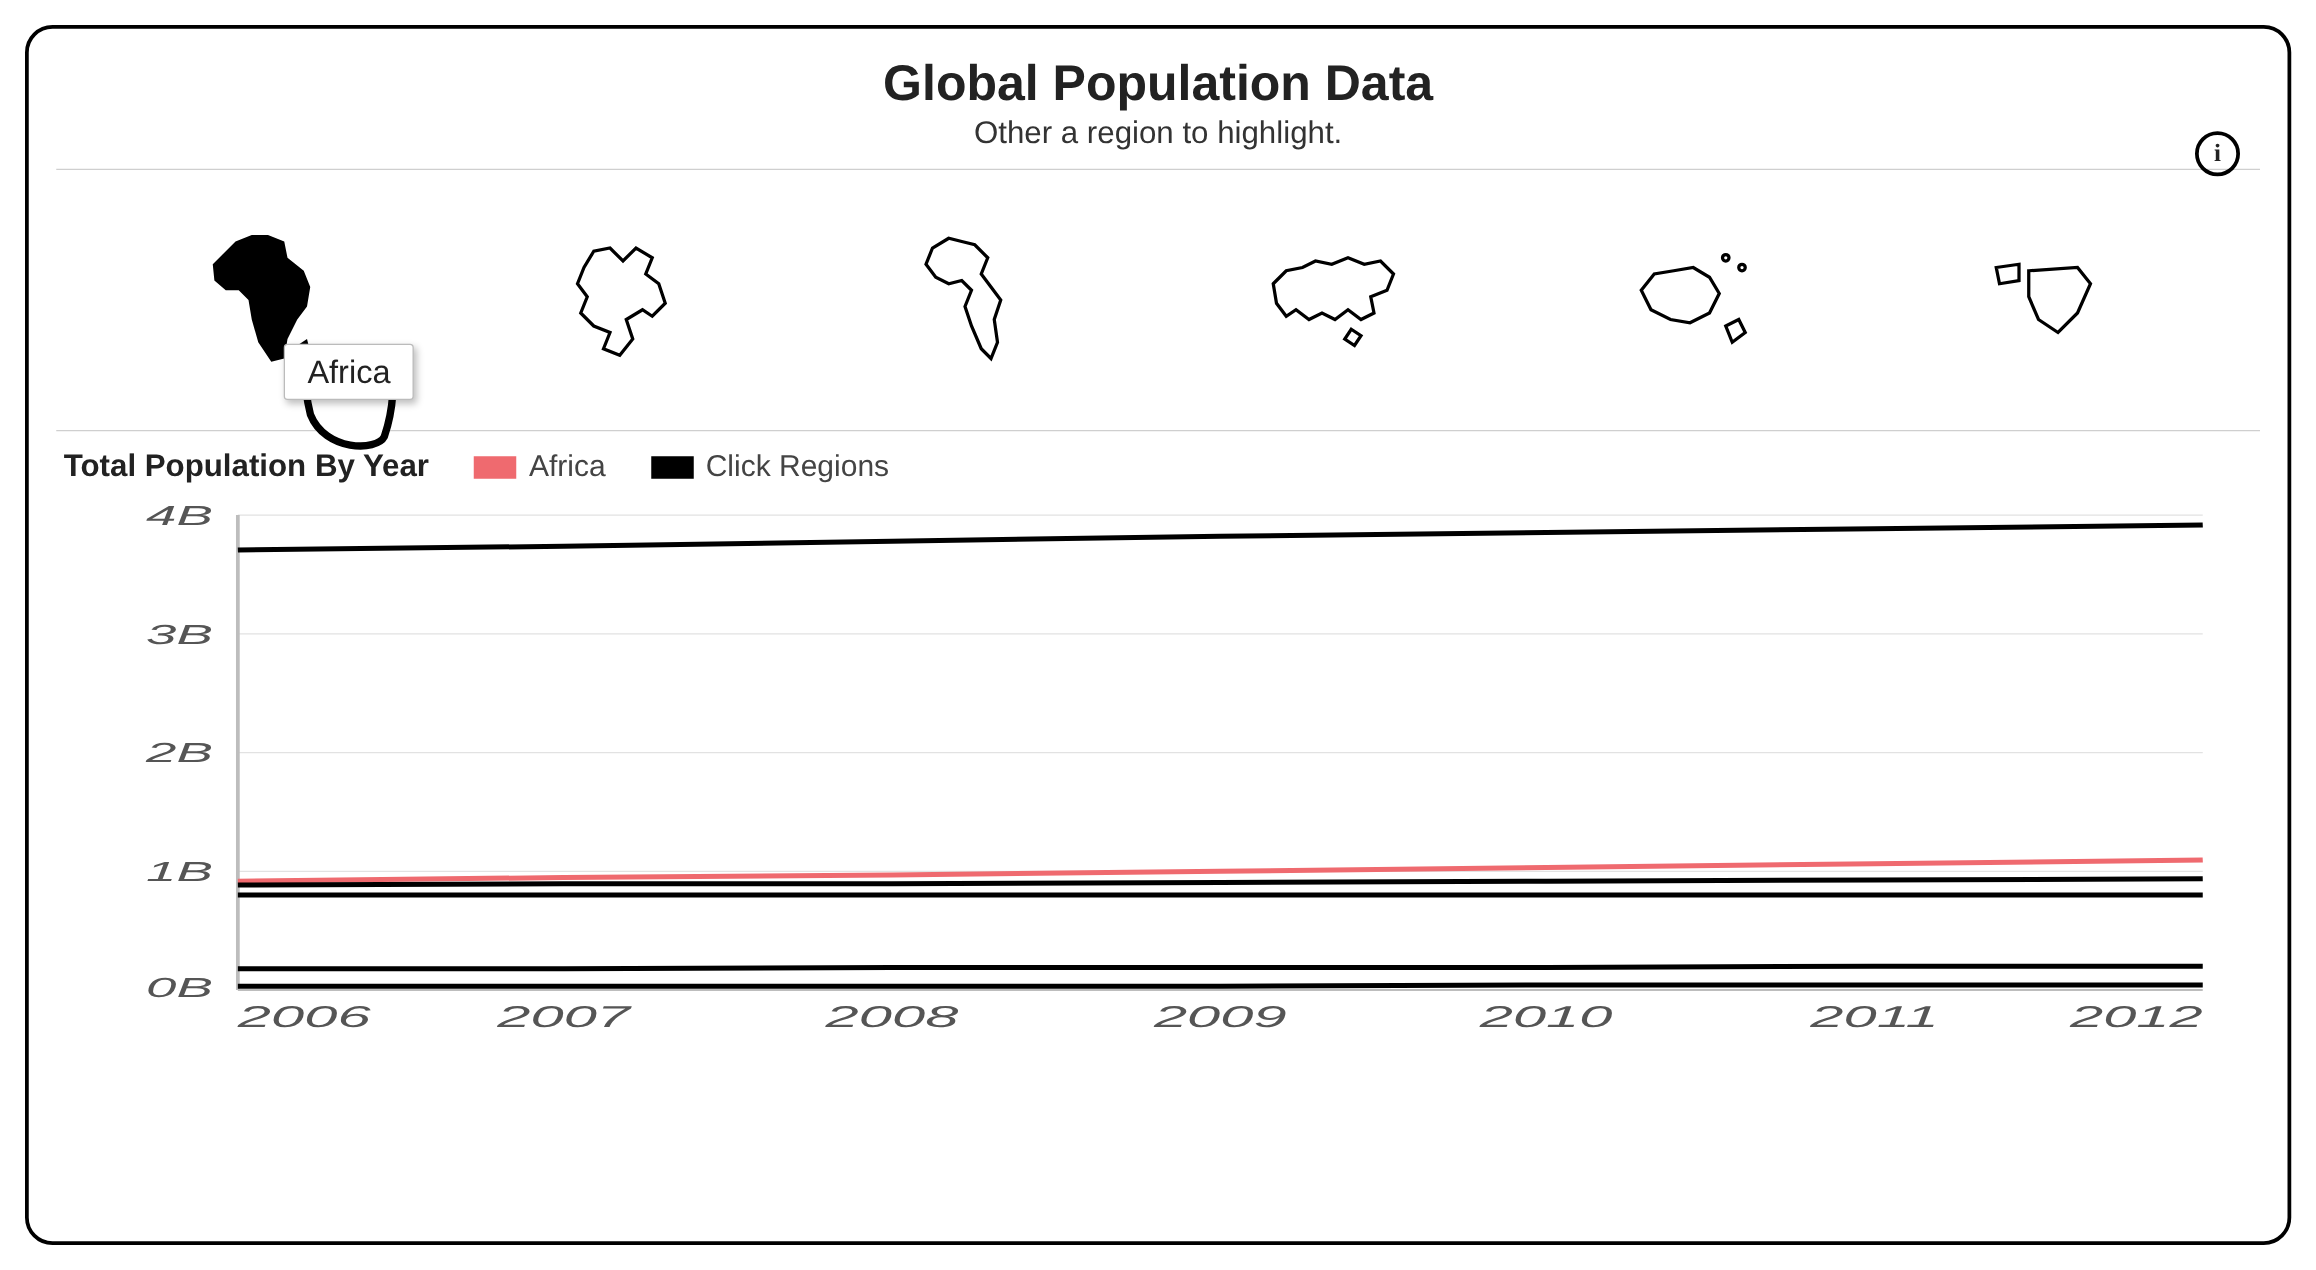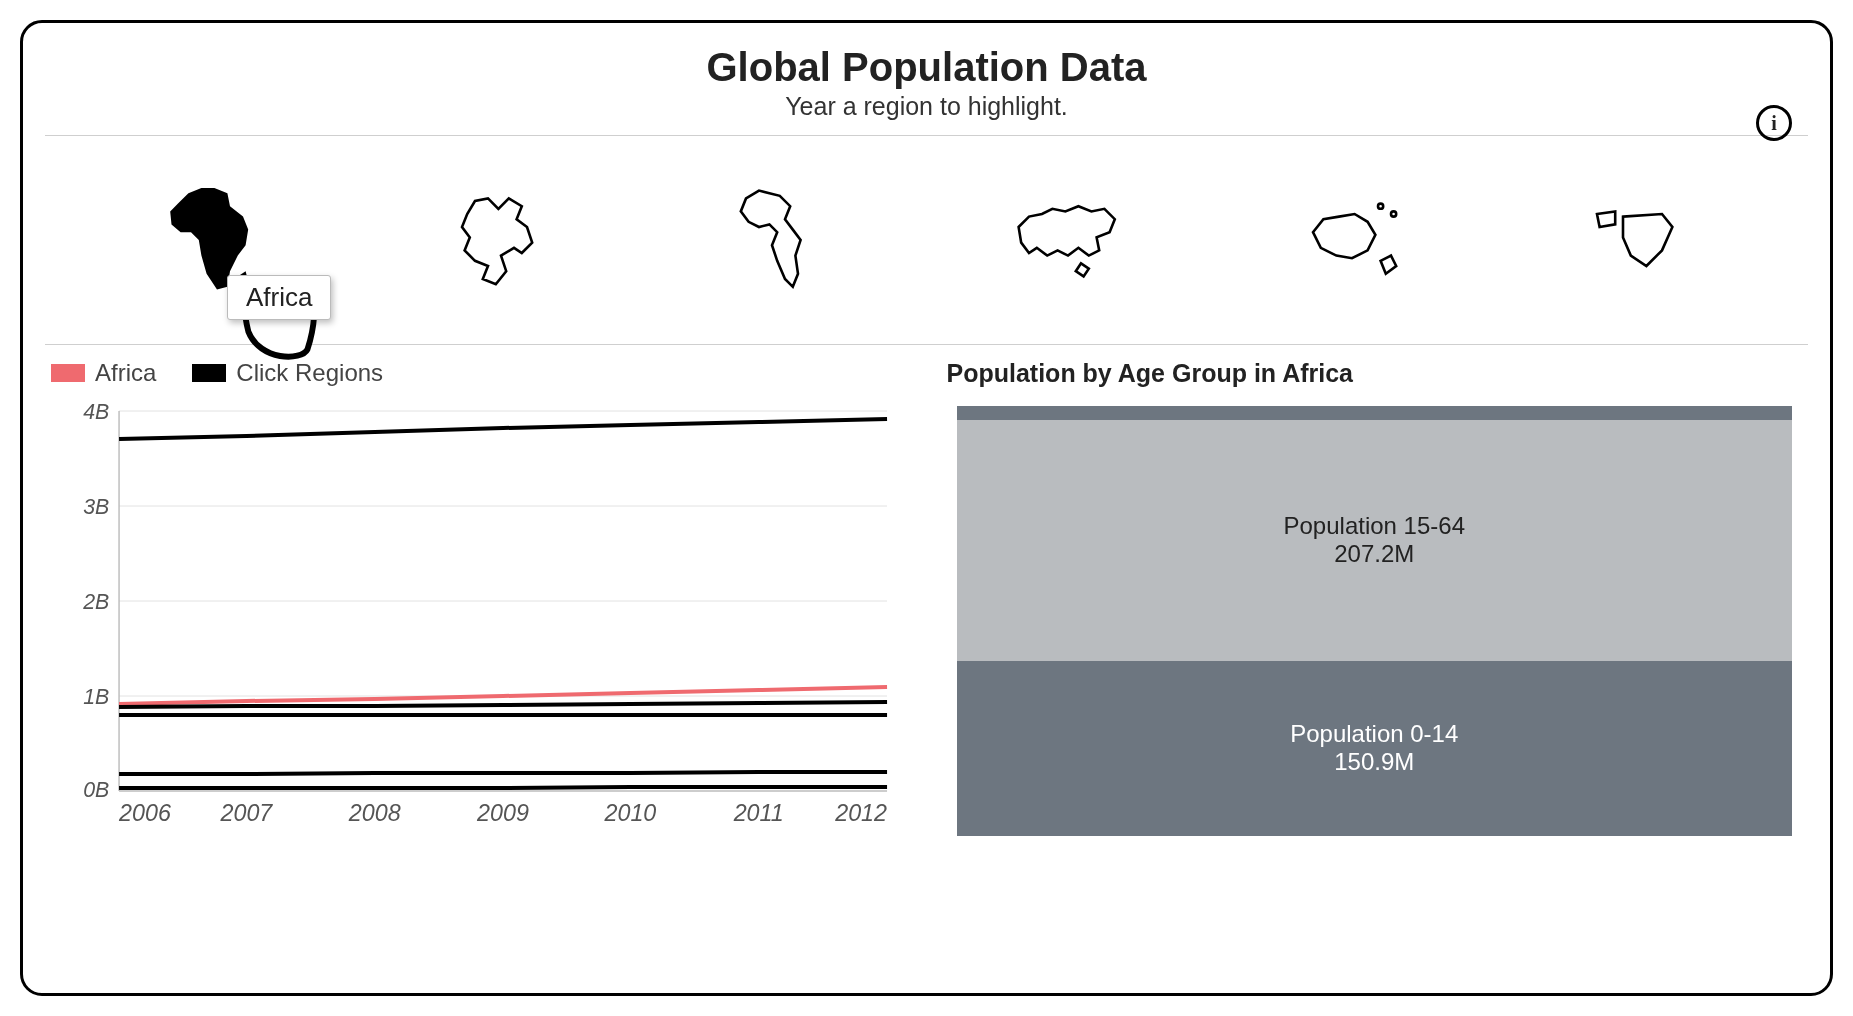--- a/index.html
+++ b/index.html
@@ -42,21 +42,21 @@
 </style>
 </head>
 <body>
 
 <div class="stage">
   <div class="card">
 
     <div class="info">i</div>
 
     <div class="title">Global Population Data</div>
-    <div class="subtitle">Year a region to highlight.</div>
+    <div class="subtitle">Other a region to highlight.</div>
     <hr class="sep">
 
     <div class="regions">
 
       <div class="region">
         <svg viewBox="0 0 100 100">
           <path fill="#000" d="M28 14 L20 22 L14 28 L15 38 L22 44 L30 44 L36 50 L38 62 L42 76 L50 88 L58 86 L60 74 L66 62 L72 54 L74 42 L70 32 L60 24 L58 14 L48 10 L38 10 Z"></path>
           <path fill="#000" d="M66 78 L72 74 L74 82 L68 86 Z"></path>
         </svg>
         <div class="cursor-icon">
@@ -103,20 +103,21 @@
       </div>
     </div>
 
     <hr class="sep">
 
 
     <div class="charts">
 
       <div class="left">
         <div class="chart-header">
+          <span class="ttl">Total Population By Year</span>
           <span class="leg">
             <span class="swatch sw-africa"></span>
             <span>Africa</span>
           </span>
           <span class="leg">
             <span class="swatch sw-other"></span>
             <span>Click Regions</span>
           </span>
         </div>
         <div class="linechart">
@@ -147,31 +148,16 @@
             <polyline class="s-black" points="70,48 201,45 333,41 465,37 596,34 728,31 860,28"></polyline>
             <polyline class="s-africa" points="70,313 201,310 333,308 465,305 596,302 728,299 860,296"></polyline>
             <polyline class="s-black" points="70,316 201,315 333,315 465,314 596,313 728,312 860,311"></polyline>
             <polyline class="s-black" points="70,324 201,324 333,324 465,324 596,324 728,324 860,324"></polyline>
             <polyline class="s-black" points="70,383 201,383 333,382 465,382 596,382 728,381 860,381"></polyline>
             <polyline class="s-black" points="70,397 201,397 333,397 465,397 596,396 728,396 860,396"></polyline>
           </svg>
         </div>
       </div>
 
-      <div class="right">
-        <div class="ttl">Population by Age Group in Africa</div>
-        <div class="stacked">
-
-          <div class="seg seg-65" style="flex:0 0 3.2%"></div>
-          <div class="seg seg-1564" style="flex:0 0 56%">
-            <span>Population 15-64</span>
-            <span>207.2M</span>
-          </div>
-          <div class="seg seg-014" style="flex:0 0 40.8%">
-            <span>Population 0-14</span>
-            <span>150.9M</span>
-          </div>
-        </div>
-      </div>
     </div>
 
   </div>
 </div>
 
 </body></html>

